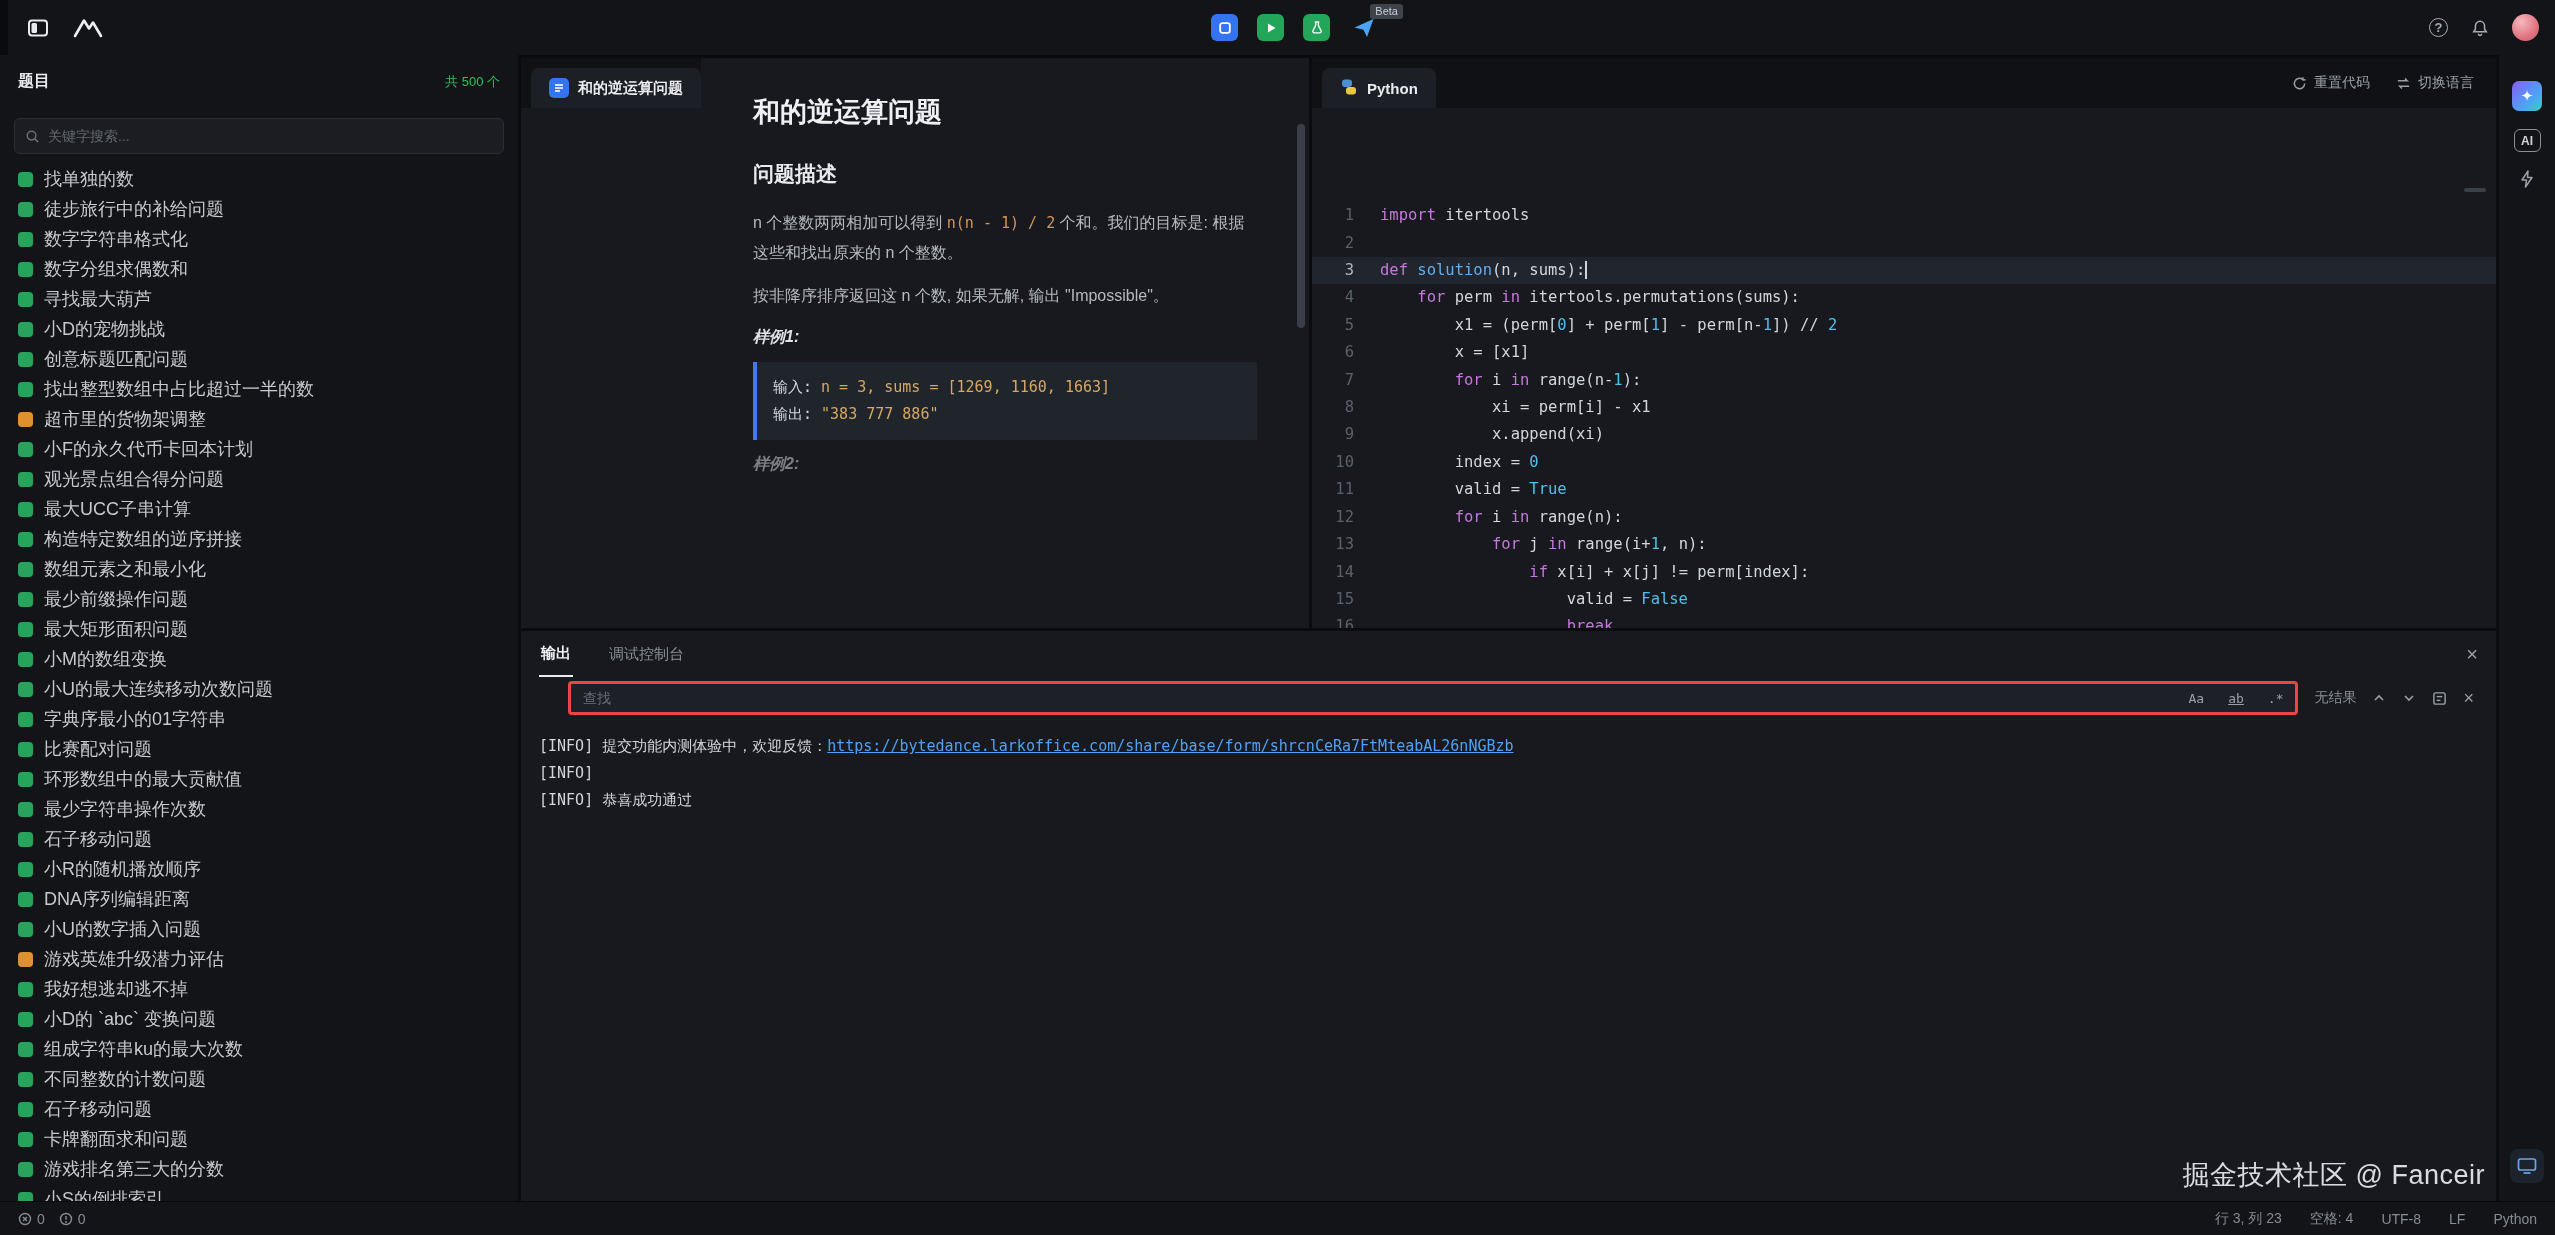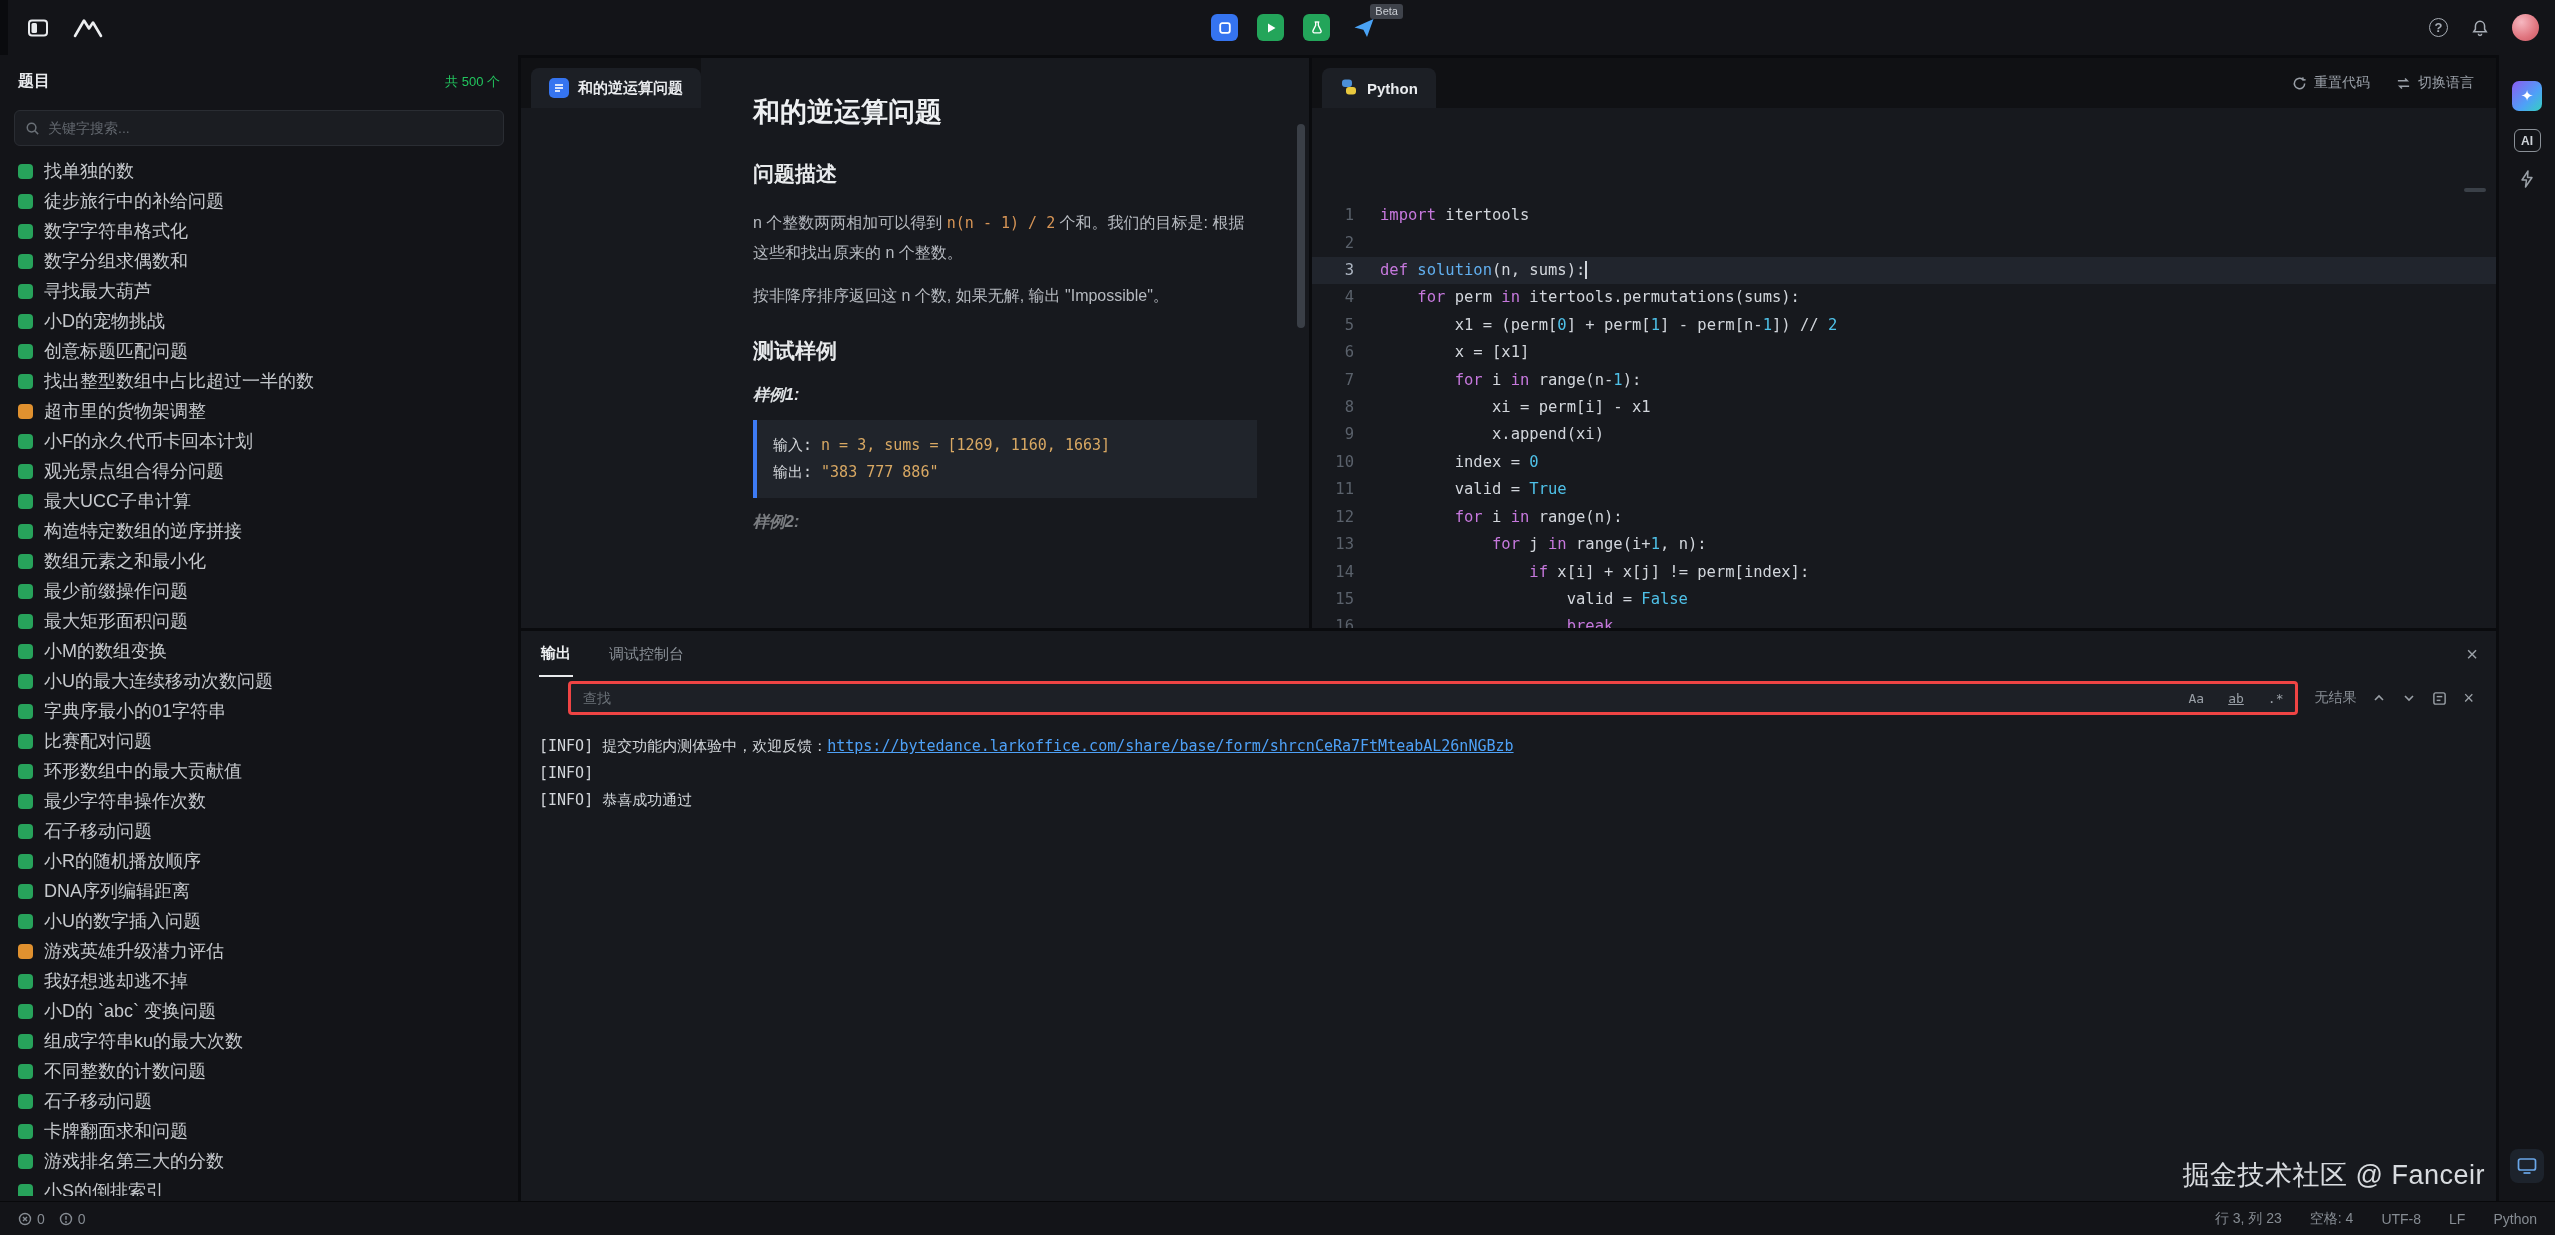--- a/index.html
+++ b/index.html
@@ -24,21 +24,21 @@
   .topbar-right { margin-left:auto; display:flex; align-items:center; gap:22px; padding-right:6px; }
   .help-icon { width:19px; height:19px; border:1.6px solid #a7adb5; border-radius:50%;
     color:#a7adb5; font-size:13px; font-weight:bold; display:flex; align-items:center; justify-content:center; }
   .avatar { width:27px; height:27px; border-radius:50%;
     background:radial-gradient(circle at 35% 30%, #f6b7c0, #e0757f 60%, #c95560); }
   
   .sidebar { position:absolute; left:0; top:55px; width:518px; height:1146px; background:#131418; }
   .side-head { display:flex; align-items:center; justify-content:space-between; padding:16px 18px 10px; }
   .side-title { font-size:16px; font-weight:bold; color:#e8eaed; }
   .side-count { font-size:13px; color:#22c55e; }
-  .search-box { margin:8px 14px 10px; height:36px; background:#1b1d22; border:1px solid #2a2d33;
+  .search-box { margin:16px 14px 10px; height:36px; background:#1b1d22; border:1px solid #2a2d33;
     border-radius:6px; display:flex; align-items:center; gap:8px; padding:0 10px; }
   .search-box input { flex:1; background:transparent; border:none; outline:none;
     color:#c6c9cd; font-size:14px; font-family:"Liberation Sans",sans-serif; }
   .search-box input::placeholder { color:#62676e; }
   .side-list { overflow:hidden; height:1040px; }
   .side-item { height:30px; display:flex; align-items:center; gap:11px; padding:0 18px; cursor:pointer; }
   .diff-icon { width:15px; height:15px; border-radius:4px; flex:none; }
   .diff-green { background:#27a35b; }
   .diff-orange { background:#e0912f; }
   .side-label { font-size:18px; color:#c6c9cd; white-space:nowrap; }
@@ -345,21 +345,20 @@
             </svg>
         </span>
         <span>和的逆运算问题</span>
       </div>
     </div>
     <div class="problem-content">
       <h1 class="p-title">和的逆运算问题</h1>
       <h2 class="p-h2">问题描述</h2>
       <p class="p-para"><span>n 个整数两两相加可以得到 </span><span class="inline-code">n(n - 1) / 2</span><span> 个和。我们的目标是: 根据这些和找出原来的 n 个整数。</span></p>
       <p class="p-para"><span>按非降序排序返回这 n 个数, 如果无解, 输出 "Impossible"。</span></p>
-      <h2 class="p-h2">测试样例</h2>
       <div class="sample-label">样例1:</div>
       <div class="code-block">
         <div><span>输入:</span><span class="cb-val"> n = 3, sums = [1269, 1160, 1663]</span></div>
         <div><span>输出:</span><span class="cb-val"> "383 777 886"</span></div>
       </div>
       <div class="sample-label sample-more">样例2:</div>
       <div class="pp-scroll"></div>
     </div>
   </section>
 

